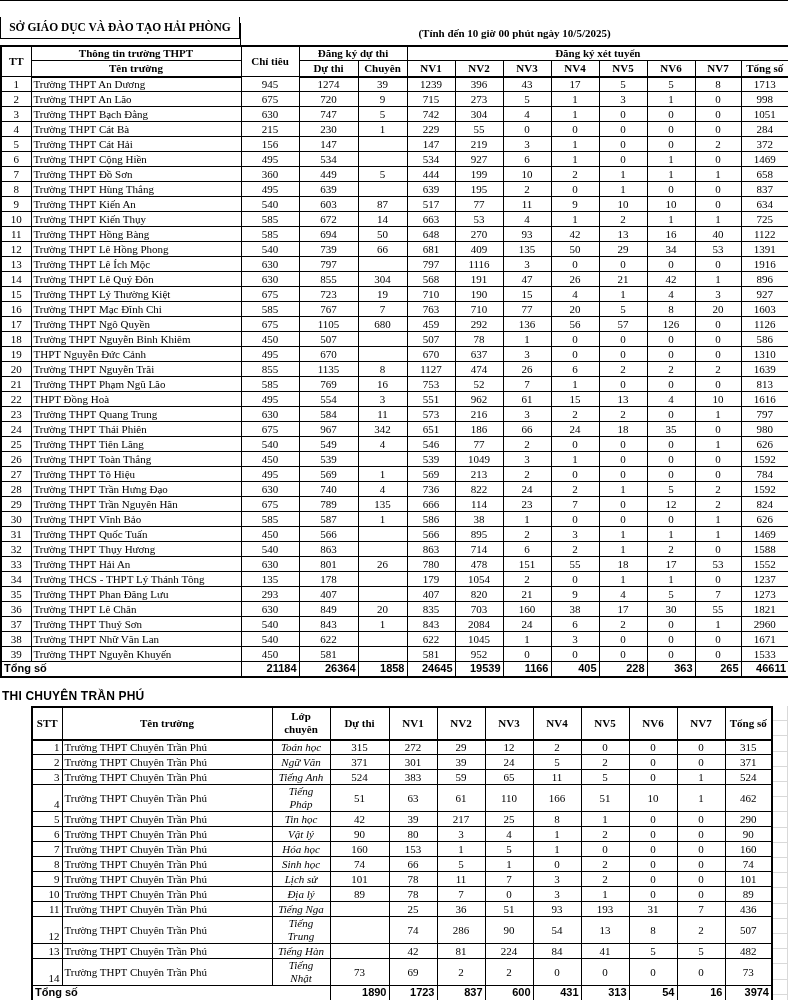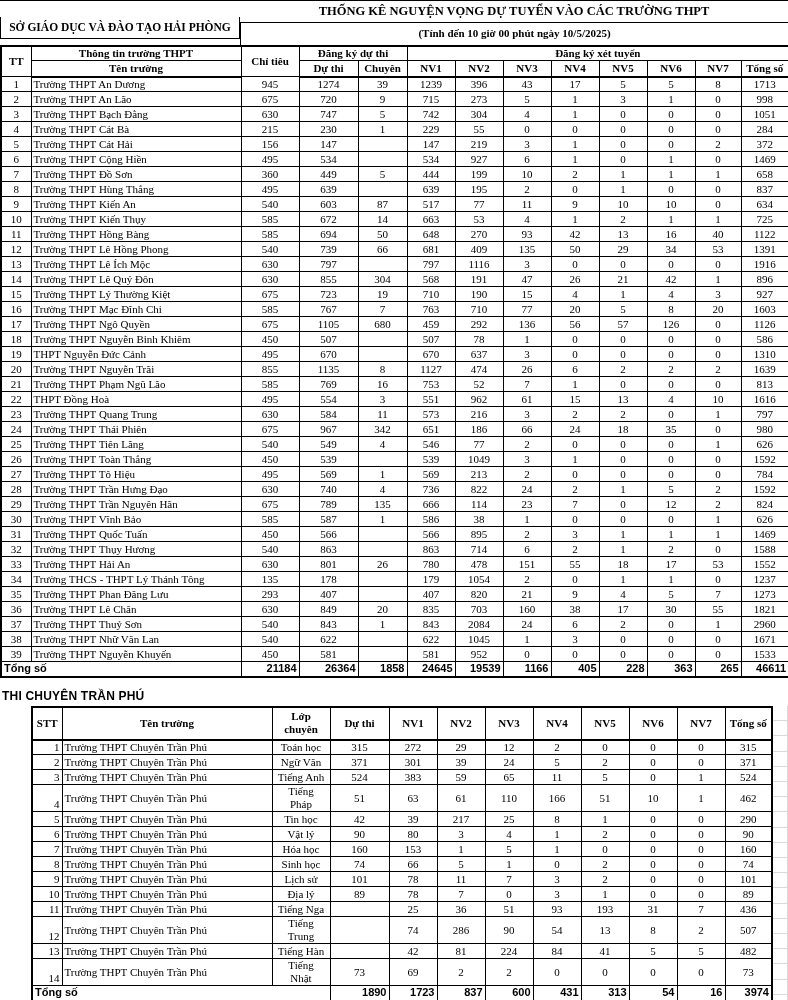--- a/index.html
+++ b/index.html
@@ -23,40 +23,39 @@
   th,td{border:1px solid #000;box-sizing:border-box;padding:0 2px;font-size:11px;line-height:13px;
         height:15px;overflow:hidden;}
   th{font-weight:700;text-align:center;vertical-align:middle;}
   #t1 thead tr.h1 th{height:14px;}
   #t1 thead tr.h2 th{height:16px;border-bottom:2px solid #000;}
   #t2 thead th{height:33px;border-bottom:2px solid #000;white-space:normal;}
   .c-tt{text-align:center;}
   .c-stt{text-align:right;vertical-align:bottom;}
   .c-name{text-align:left;white-space:nowrap;}
   .c-num{text-align:center;white-space:nowrap;}
-  .c-lop{text-align:center;white-space:pre-line;}
+  .c-lop{text-align:center;white-space:pre-line;font-style:italic;}
   tr.total td{font-family:"Liberation Sans",sans-serif;font-weight:700;text-align:right;font-size:11px;}
   tr.total td.lbl{text-align:left;}
 
   
   .section-title{font-family:"Liberation Sans",sans-serif;font-weight:700;font-size:12px;
        margin:11px 0 3px 2px;letter-spacing:.2px;}
   .t2-zone{display:flex;align-items:stretch;margin-left:31px;}
   .grid-strip{width:48px;
        background:repeating-linear-gradient(to bottom,#ffffff 0px,#ffffff 14.2px,#d9d9d9 14.2px,#d9d9d9 15.2px);
        border-right:1px solid #d9d9d9;}
 </style>
 </head>
 <body>
 
 <div class="page">
 
   <div class="tophead">
     <div class="org">SỞ GIÁO DỤC VÀ ĐÀO TẠO HẢI PHÒNG</div>
-    <div class="doc-title">THỐNG KÊ NGUYỆN VỌNG DỰ TUYỂN VÀO CÁC TRƯỜNG THPT</div>
     <div class="doc-subtitle">(Tính đến 10 giờ 00 phút ngày 10/5/2025)</div>
   </div>
 
   <table id="t1">
     <colgroup>
       <col style="width:30px">
         <col style="width:210px">
         <col style="width:58px">
         <col style="width:59px">
       <col style="width:49px">

